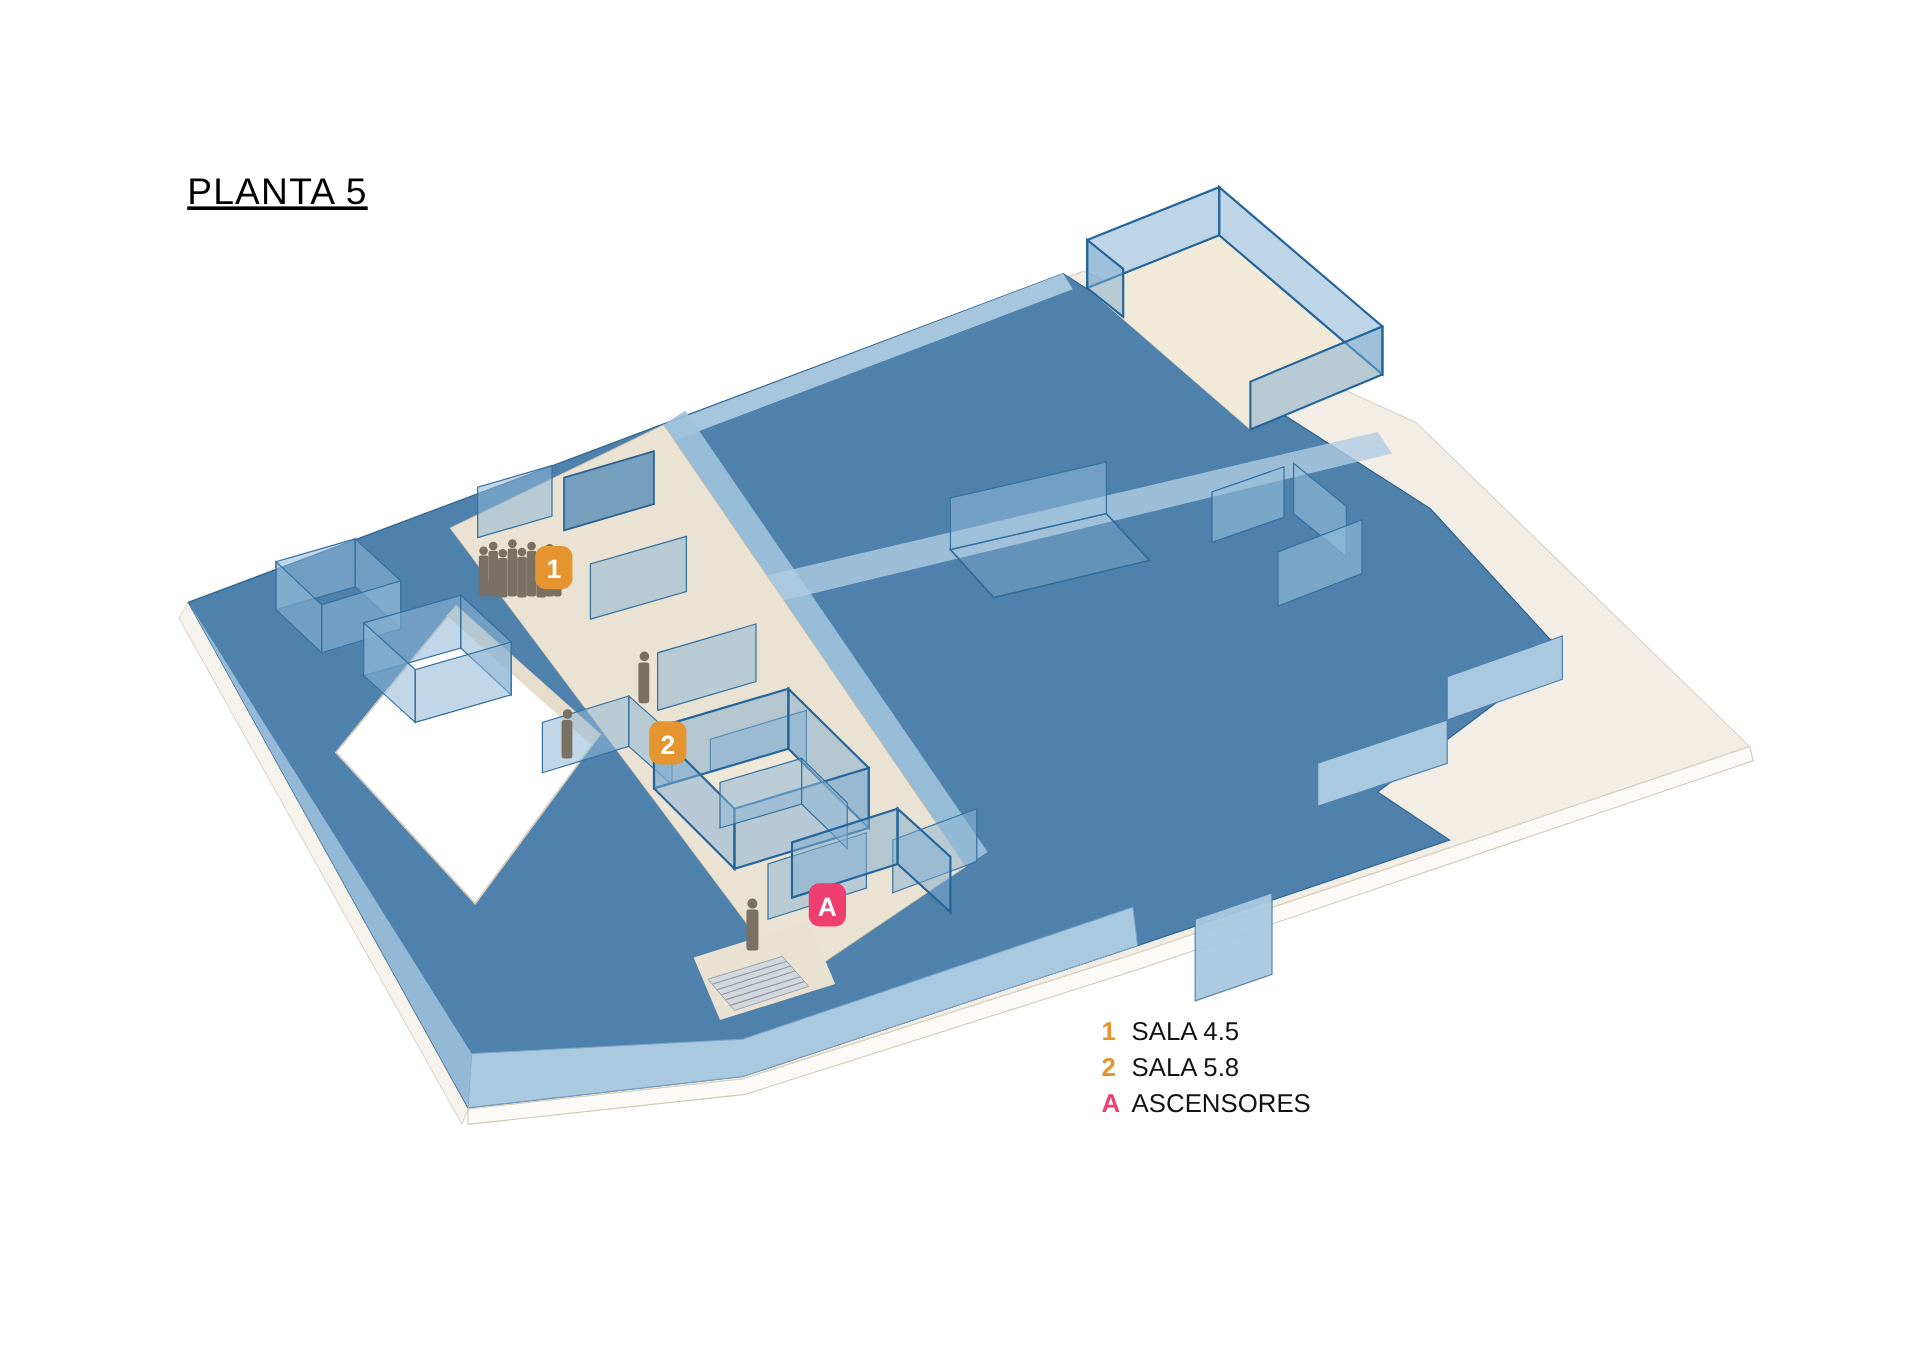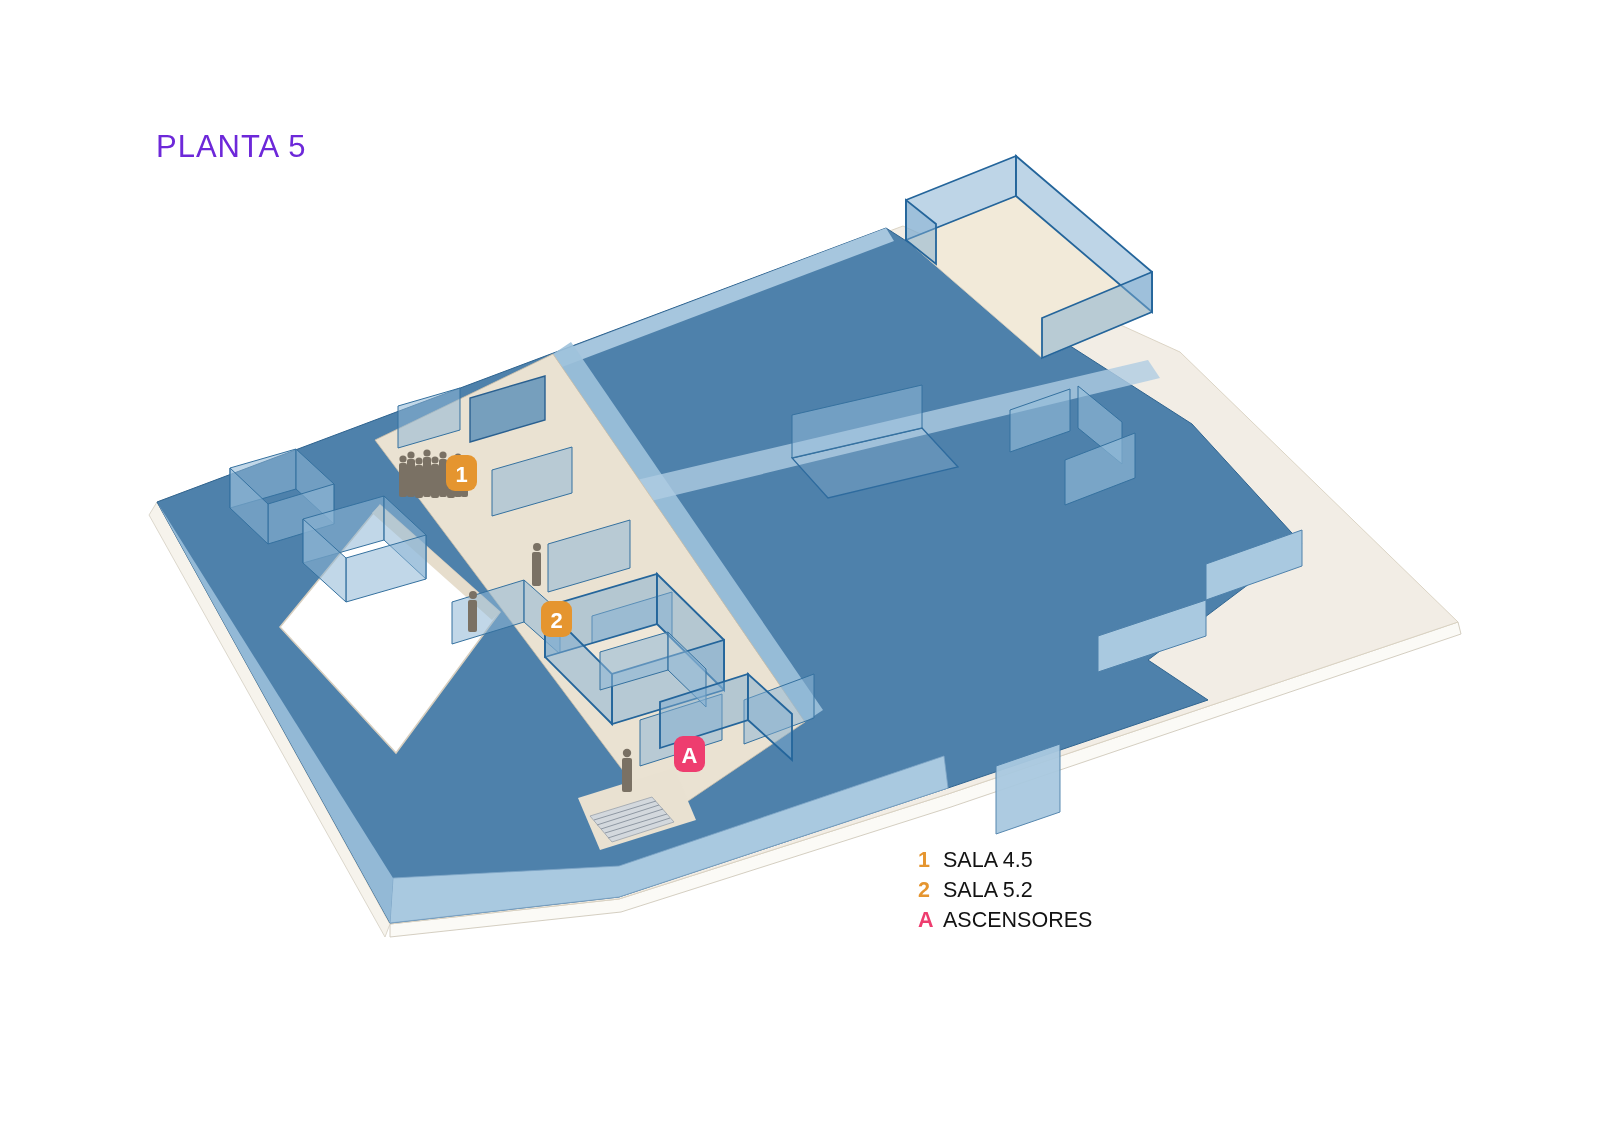--- a/index.html
+++ b/index.html
@@ -12,22 +12,22 @@
   .wallT{fill:rgba(142,183,214,0.55);stroke:#35719F;stroke-width:1;}
   .wallC{fill:rgba(126,171,207,0.50);stroke:#24659B;stroke-width:1.8;}
   .wallD{fill:rgba(98,147,186,0.85);stroke:#2A6090;stroke-width:1.4;}
   .stub{fill:rgba(150,190,219,0.6);stroke:#35719F;stroke-width:1;}
   .person{fill:#7A7164;}
   .marker-label{
     font-family:"Liberation Sans", sans-serif;font-weight:bold;font-size:22px;
     fill:#ffffff;text-anchor:middle;
   }
   #page-title{
-    position:absolute;left:156px;top:129px;
-    font-size:31px;letter-spacing:1px;color:#6d28d9;font-weight:normal;
+    position:absolute;left:156px;top:142px;
+    font-size:31px;letter-spacing:1px;color:#000000;font-weight:normal;text-decoration:underline;
   }
   #legend{
     position:absolute;left:918px;top:845px;color:#131313;
     font-size:21.5px;
   }
   .legend-row{display:flex;align-items:baseline;gap:9px;height:30px;line-height:30px;}
   .legend-key{font-weight:bold;min-width:16px;}
   .key-orange{color:#E5952F;}
   .key-pink{color:#EE3D6F;}
 </style>
@@ -202,21 +202,21 @@
 
   <div id="page-title">PLANTA 5</div>
 
   <div id="legend">
     <div class="legend-row">
       <span class="legend-key key-orange">1</span>
       <span>SALA 4.5</span>
     </div>
     <div class="legend-row">
       <span class="legend-key key-orange">2</span>
-      <span>SALA 5.2</span>
+      <span>SALA 5.8</span>
     </div>
     <div class="legend-row">
       <span class="legend-key key-pink">A</span>
       <span>ASCENSORES</span>
     </div>
   </div>
 
 </div>
 
 </body></html>

